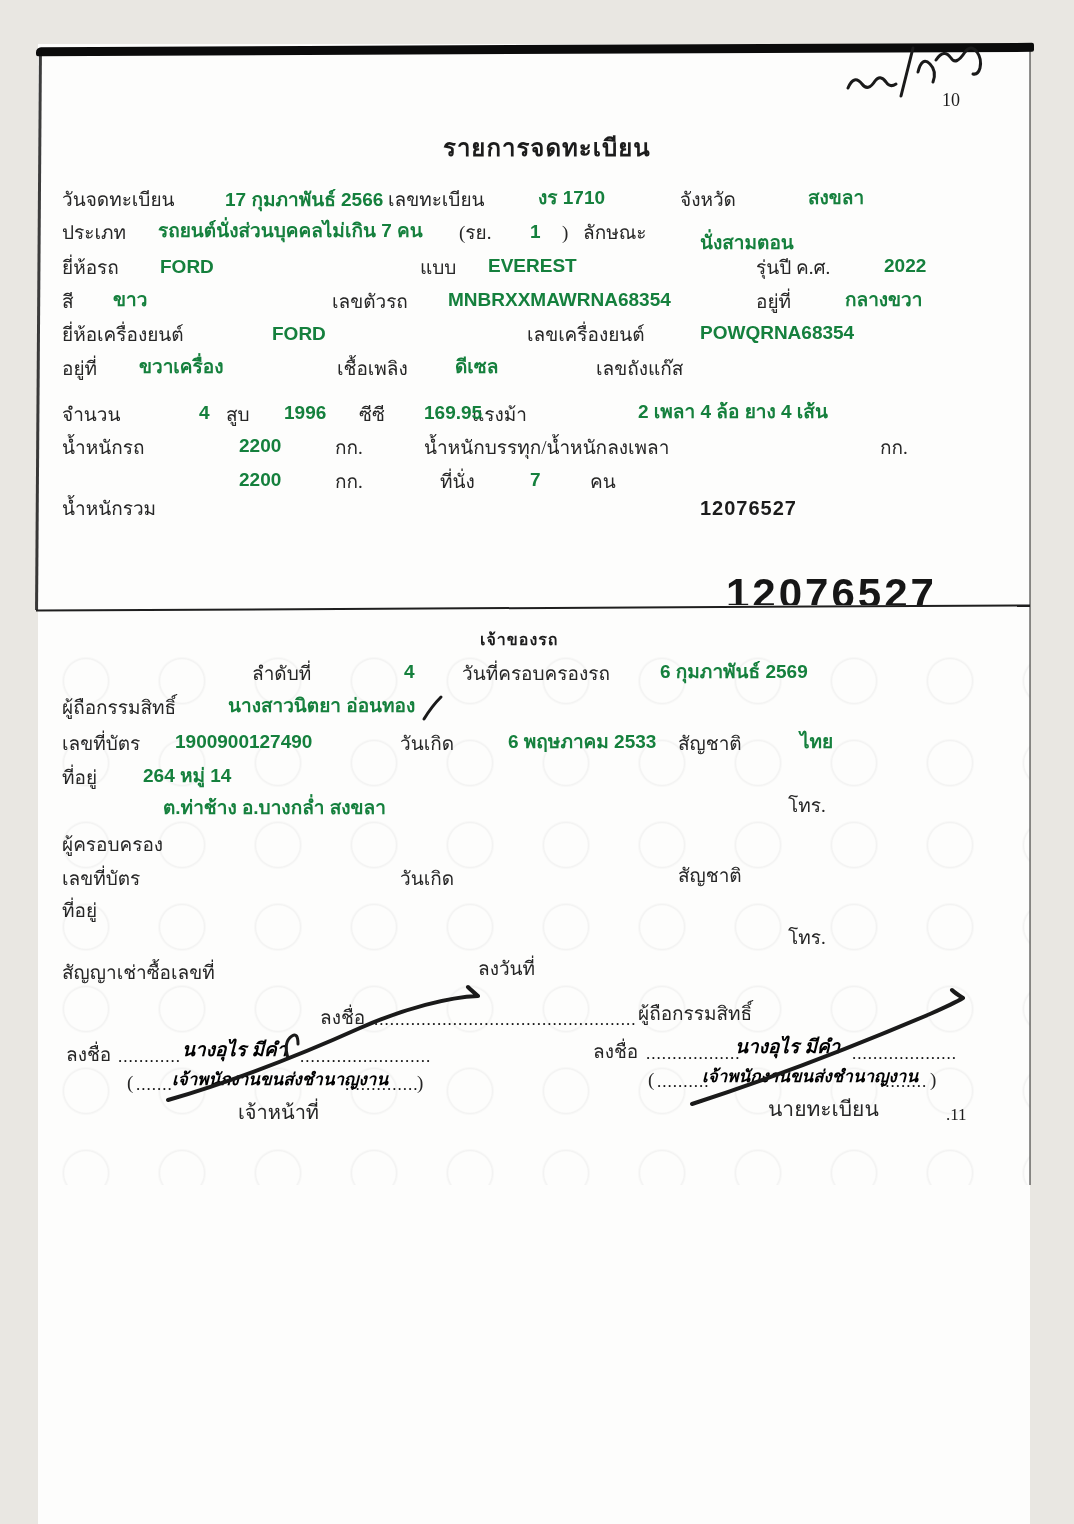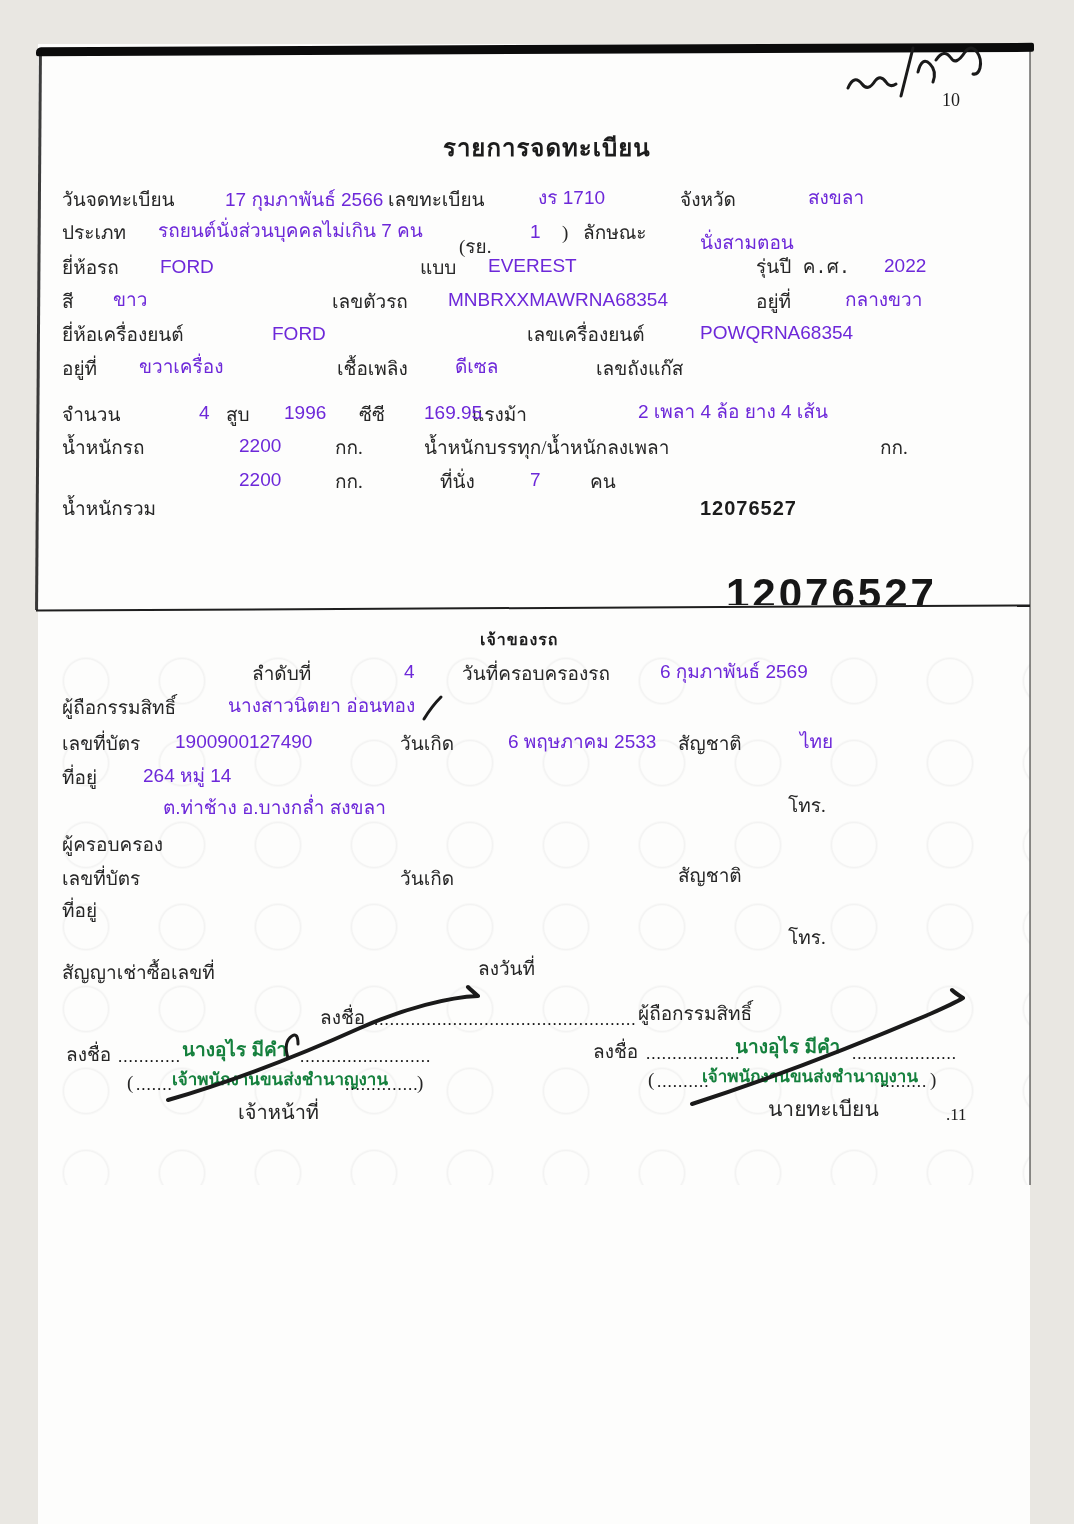--- a/index.html
+++ b/index.html
@@ -21,24 +21,24 @@
   }
   
   .watermark {
     position:absolute; pointer-events:none;
     background-image: radial-gradient(circle 34px at 50% 50%, transparent 62%, rgba(0,0,0,.05) 66%, transparent 72%);
     background-size:96px 82px;
     opacity:.8;
   }
   .txt { position:absolute; white-space:nowrap; font-size:19px; line-height:24px; }
   .lbl { color:#262626; }
-  .val { font-weight:400; color:#6d28d9; font-family:"Liberation Sans","DejaVu Sans",sans-serif; }
+  .val { font-weight:700; color:#15803d; font-family:"Liberation Sans","DejaVu Sans",sans-serif; }
   .ttl { font-weight:700; font-size:24px; letter-spacing:1px; }
   .dots { letter-spacing:1px; color:#111; font-size:17px; }
-  .stamp { font-weight:700; color:#15803d; }
+  .stamp { font-weight:700; color:#000000;font-style:italic; }
   .bigserial {
     position:absolute; left:726px; top:572px; width:240px; height:33px; overflow:hidden;
   }
   .bigserial span {
     font-size:42px; line-height:44px; font-weight:700; letter-spacing:3px;
     font-family:"Liberation Sans","DejaVu Sans",sans-serif; color:#161616;
   }
   .edge { position:absolute; background:#0b0b0b; }
   svg.overlay { position:absolute; left:0; top:0; pointer-events:none; }
 </style>
@@ -61,31 +61,31 @@
 
   <div class="txt lbl" style="left:62px;  top:188px;">วันจดทะเบียน</div>
   <div class="txt val" style="left:225px; top:188px;">17 กุมภาพันธ์ 2566</div>
   <div class="txt lbl" style="left:388px; top:188px;">เลขทะเบียน</div>
   <div class="txt val" style="left:538px; top:186px;">งร 1710</div>
   <div class="txt lbl" style="left:680px; top:188px;">จังหวัด</div>
   <div class="txt val" style="left:808px; top:186px;">สงขลา</div>
 
   <div class="txt lbl" style="left:62px;  top:221px;">ประเภท</div>
   <div class="txt val" style="left:158px; top:219px;">รถยนต์นั่งส่วนบุคคลไม่เกิน 7 คน</div>
-  <div class="txt lbl" style="left:459px; top:235px;">(รย.</div>
+  <div class="txt lbl" style="left:459px; top:221px;">(รย.</div>
   <div class="txt val" style="left:530px; top:220px;">1</div>
   <div class="txt lbl" style="left:562px; top:221px;">)</div>
   <div class="txt lbl" style="left:583px; top:221px;">ลักษณะ</div>
   <div class="txt val" style="left:700px; top:219px;margin-top:12px;">นั่งสามตอน</div>
 
   <div class="txt lbl" style="left:62px;  top:256px;">ยี่ห้อรถ</div>
   <div class="txt val" style="left:160px; top:255px;">FORD</div>
   <div class="txt lbl" style="left:420px; top:256px;">แบบ</div>
   <div class="txt val" style="left:488px; top:254px;">EVEREST</div>
-  <div class="txt lbl" style="left:756px; top:256px;font-family:Liberation Mono, monospace;">รุ่นปี ค.ศ.</div>
+  <div class="txt lbl" style="left:756px; top:256px;">รุ่นปี ค.ศ.</div>
   <div class="txt val" style="left:884px; top:254px;">2022</div>
 
   <div class="txt lbl" style="left:62px;  top:290px;">สี</div>
   <div class="txt val" style="left:113px; top:288px;">ขาว</div>
   <div class="txt lbl" style="left:332px; top:290px;">เลขตัวรถ</div>
   <div class="txt val" style="left:448px; top:288px;">MNBRXXMAWRNA68354</div>
   <div class="txt lbl" style="left:756px; top:290px;">อยู่ที่</div>
   <div class="txt val" style="left:845px; top:288px;">กลางขวา</div>
 
   <div class="txt lbl" style="left:62px;  top:323px;">ยี่ห้อเครื่องยนต์</div>

